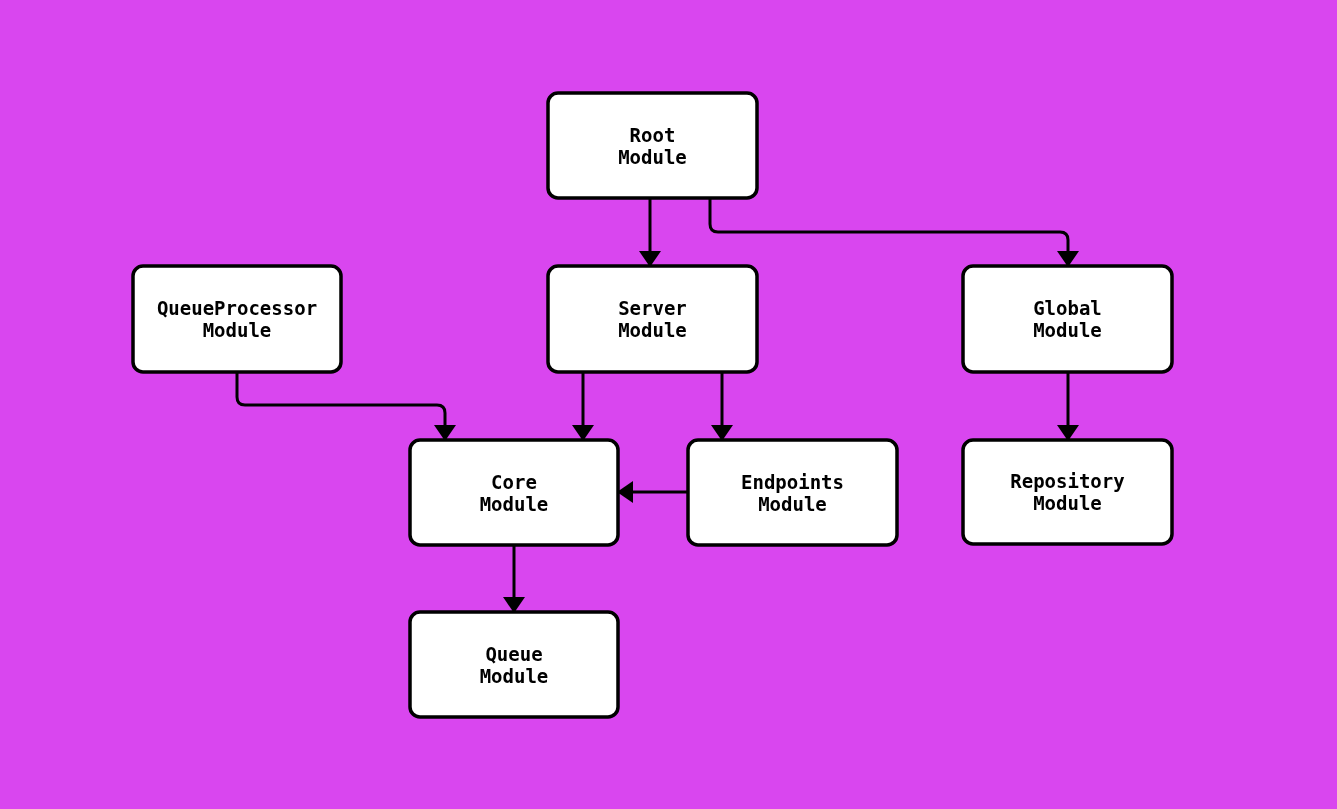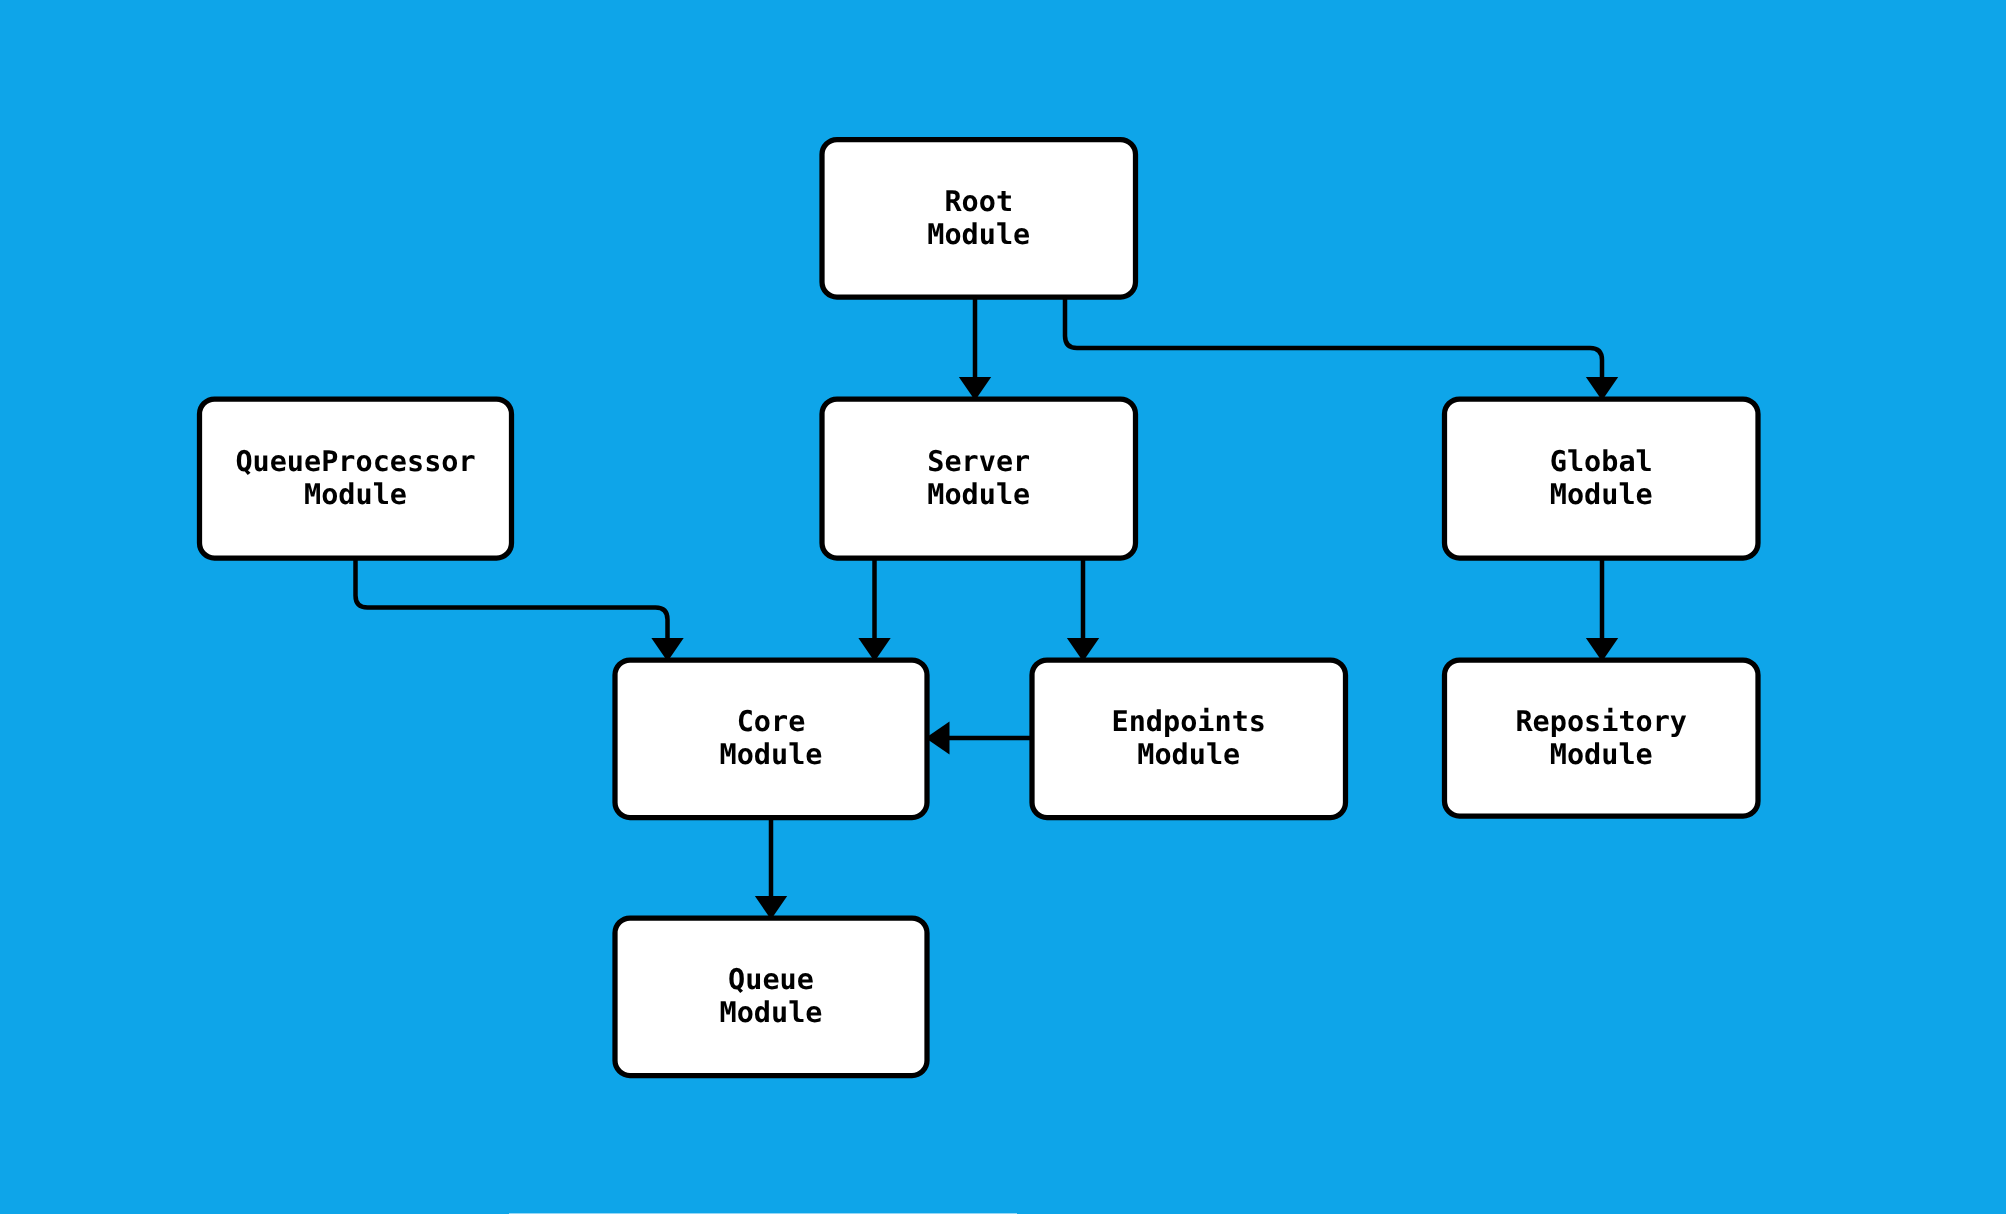--- a/index.html
+++ b/index.html
@@ -4,21 +4,21 @@
 <style>
   html, body {
     margin: 0;
     padding: 0;
     background: #ffffff;
   }
   .canvas {
     position: relative;
     width: 1337px;
     height: 809px;
-    background: #0ea5e9;
+    background: #d946ef;
     overflow: hidden;
     font-family: "DejaVu Sans Mono", monospace;
   }
   svg {
     display: block;
   }
   .node-box {
     fill: #ffffff;
     stroke: #000000;
     stroke-width: 3.5px;

